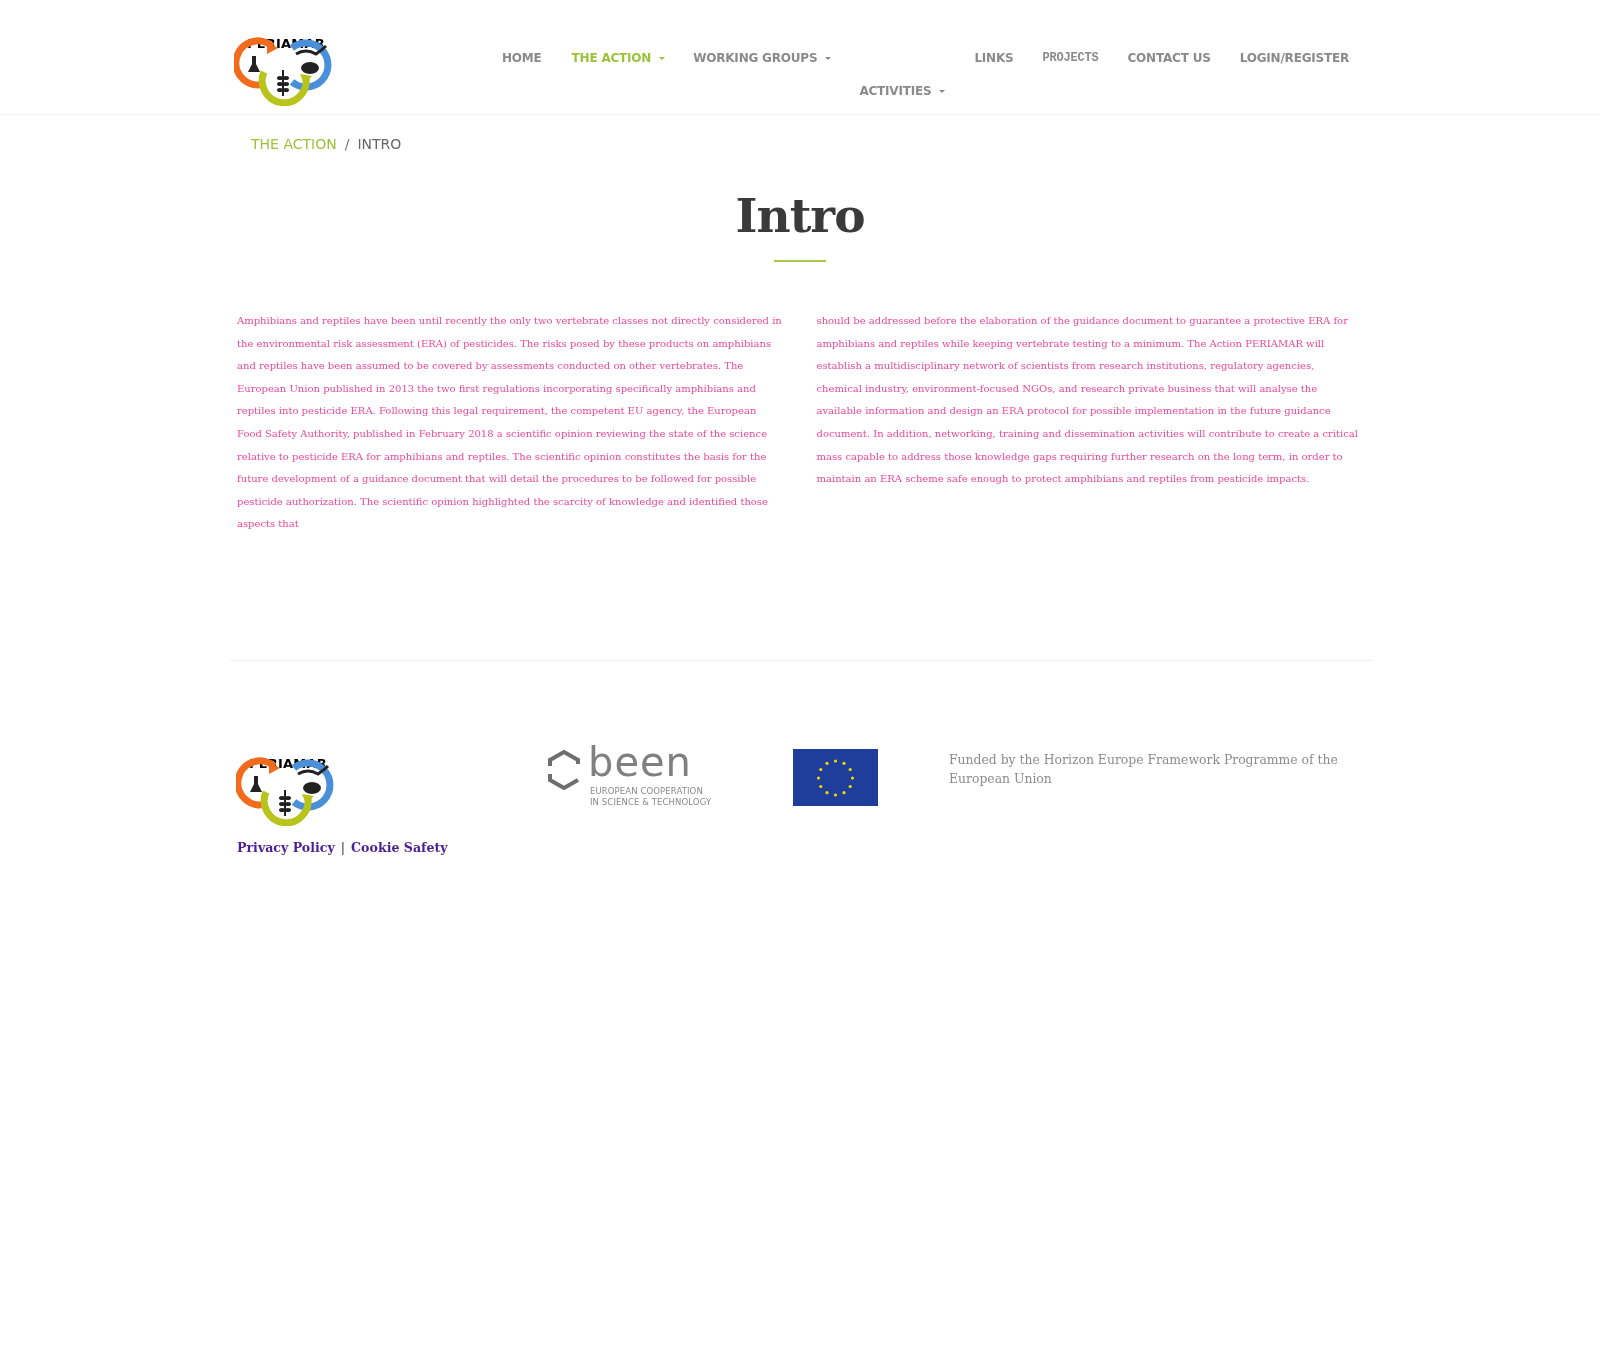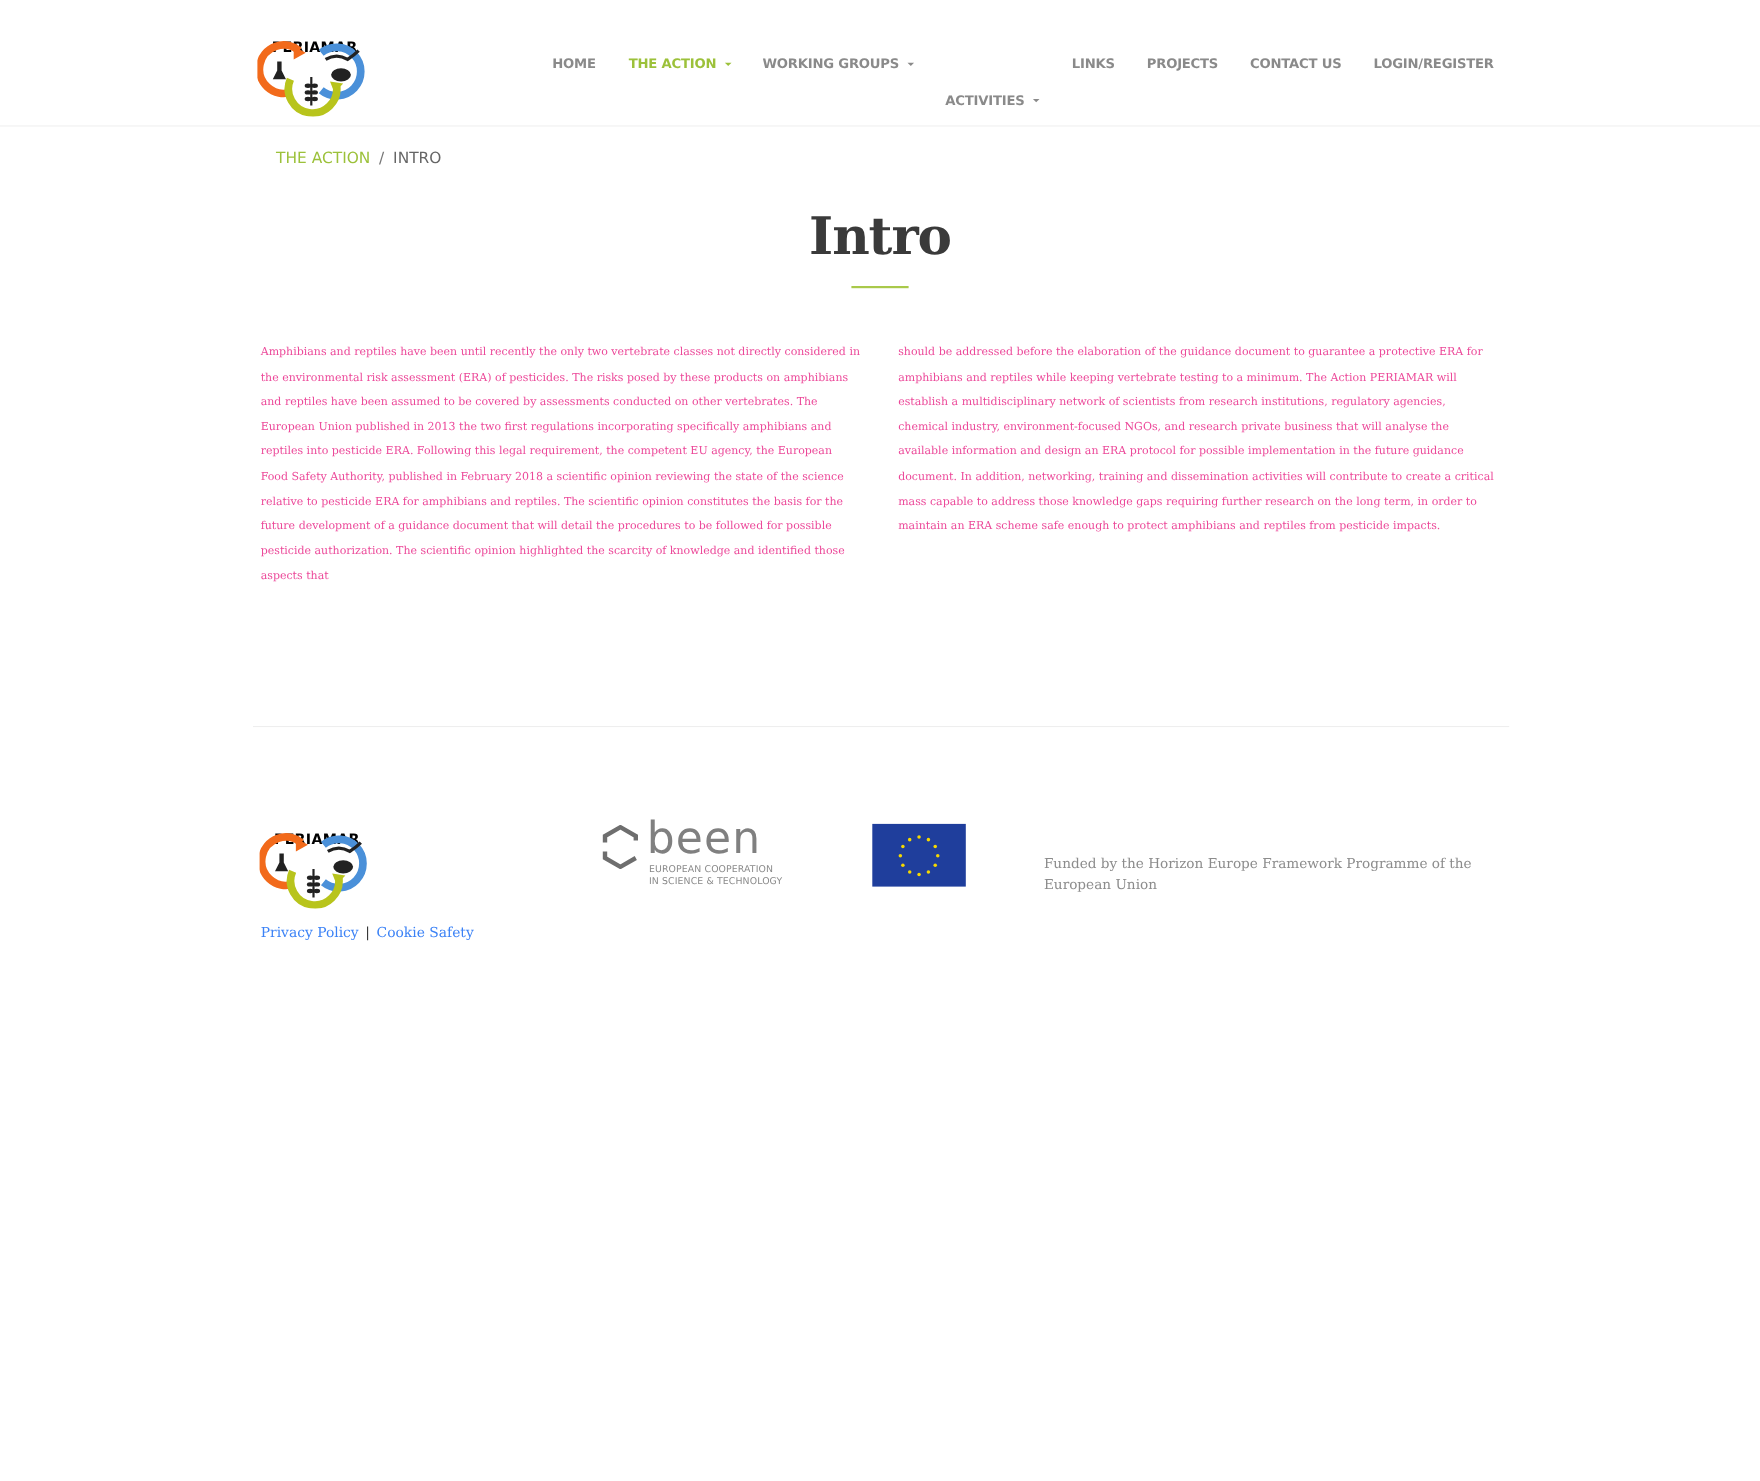--- a/index.html
+++ b/index.html
@@ -15,21 +15,21 @@
 
     .nav { position: absolute; top: 48px; left: 502px; display: flex; height: 20px; }
     .nav-item { font-family: "DejaVu Sans", sans-serif; font-size: 12px; font-weight: bold; color: #8a8a8a; text-transform: uppercase; cursor: pointer; display: flex; align-items: center; white-space: nowrap; letter-spacing: -0.2px; }
     .nav-item.active { color: #9cc13a; }
     .caret { display: inline-block; width: 0; height: 0; border-left: 3px solid transparent; border-right: 3px solid transparent; border-top: 3px solid currentColor; margin-left: 8px; }
     .nav-item:nth-child(1) { margin-right: 30px; }
     .nav-item:nth-child(2) { margin-right: 28px; }
     .nav-item:nth-child(3) { margin-right: 28px; }
     .nav-item:nth-child(4) { margin-right: 29px; margin-top: 43px; }
     .nav-item:nth-child(5) { margin-right: 29px; }
-    .nav-item:nth-child(6) { margin-right: 29px; }
+    .nav-item:nth-child(6) { margin-right: 29px; font-family: Liberation Mono, monospace; }
     .nav-item:nth-child(7) { margin-right: 29px; }
 
     
     .breadcrumb { position: absolute; top: 136px; left: 251px; font-family: "DejaVu Sans", sans-serif; font-size: 14px; display: flex; align-items: center; }
     .crumb-link { color: #9cc13a; cursor: pointer; }
     .crumb-sep { color: #777; margin: 0 8px; }
     .crumb-current { color: #666; }
 
     
     .page-title { position: absolute; top: 188px; left: 0; width: 1600px; text-align: center; font-family: "DejaVu Serif", serif; font-weight: bold; font-size: 47px; color: #3a3a3a; letter-spacing: -1px; }
@@ -38,33 +38,33 @@
     
     .content { position: absolute; top: 310px; left: 237px; width: 1125px; display: flex; gap: 34px; }
     .col { width: 546px; font-family: "DejaVu Serif", serif; font-size: 10px; line-height: 22.6px; color: #ec4899; }
     .col p { margin: 0; }
 
     .divider { position: absolute; top: 660px; left: 230px; width: 1142px; height: 1px; background: #eeeeee; }
 
     
     .footer-logo { left: 236px; top: 740px; }
     .footer-links { position: absolute; top: 840px; left: 237px; font-family: "DejaVu Serif", serif; font-size: 12.6px; display: flex; align-items: center; }
-    .footer-link { color: #3b82f6; cursor: pointer; }
+    .footer-link { color: #4c1d95; cursor: pointer; font-weight: bold; }
     .footer-sep { color: #333; margin: 0 6px; }
 
     .cost-logo { position: absolute; left: 546px; top: 748px; width: 162px; height: 60px; }
     .cost-word { position: absolute; left: 42px; top: -6px; font-family: "DejaVu Sans", sans-serif; font-size: 40px; font-weight: normal; color: #808080; letter-spacing: 1px; line-height: 40px; }
     .cost-sub { position: absolute; left: 44px; font-family: "DejaVu Sans", sans-serif; font-size: 8.5px; color: #8a8a8a; white-space: nowrap; letter-spacing: 0.1px; }
     .cost-sub.l1 { top: 38px; text-align: right; }
     .cost-sub.l2 { top: 49px; }
     .cost-hex { position: absolute; left: 0; top: 2px; }
 
     .eu-flag { position: absolute; left: 793px; top: 749px; width: 85px; height: 57px; background: #1f3e9c; }
 
-    .funded { position: absolute; left: 949px; top: 776px; width: 420px; font-family: "DejaVu Serif", serif; font-size: 12.4px; line-height: 18.5px; color: #8c8c8c; }
+    .funded { position: absolute; left: 949px; top: 751px; width: 420px; font-family: "DejaVu Serif", serif; font-size: 12.4px; line-height: 18.5px; color: #8c8c8c; }
   </style>
 </head>
 <body>
 
 <header class="header">
   <a class="logo">
     <span class="logo-title">PERIAMAR</span>
     <svg width="104" height="72" viewBox="0 0 104 72">
 
       <path d="M 38 12 A 22 22 0 1 0 30 50" fill="none" stroke="#f26a1b" stroke-width="7"></path>

